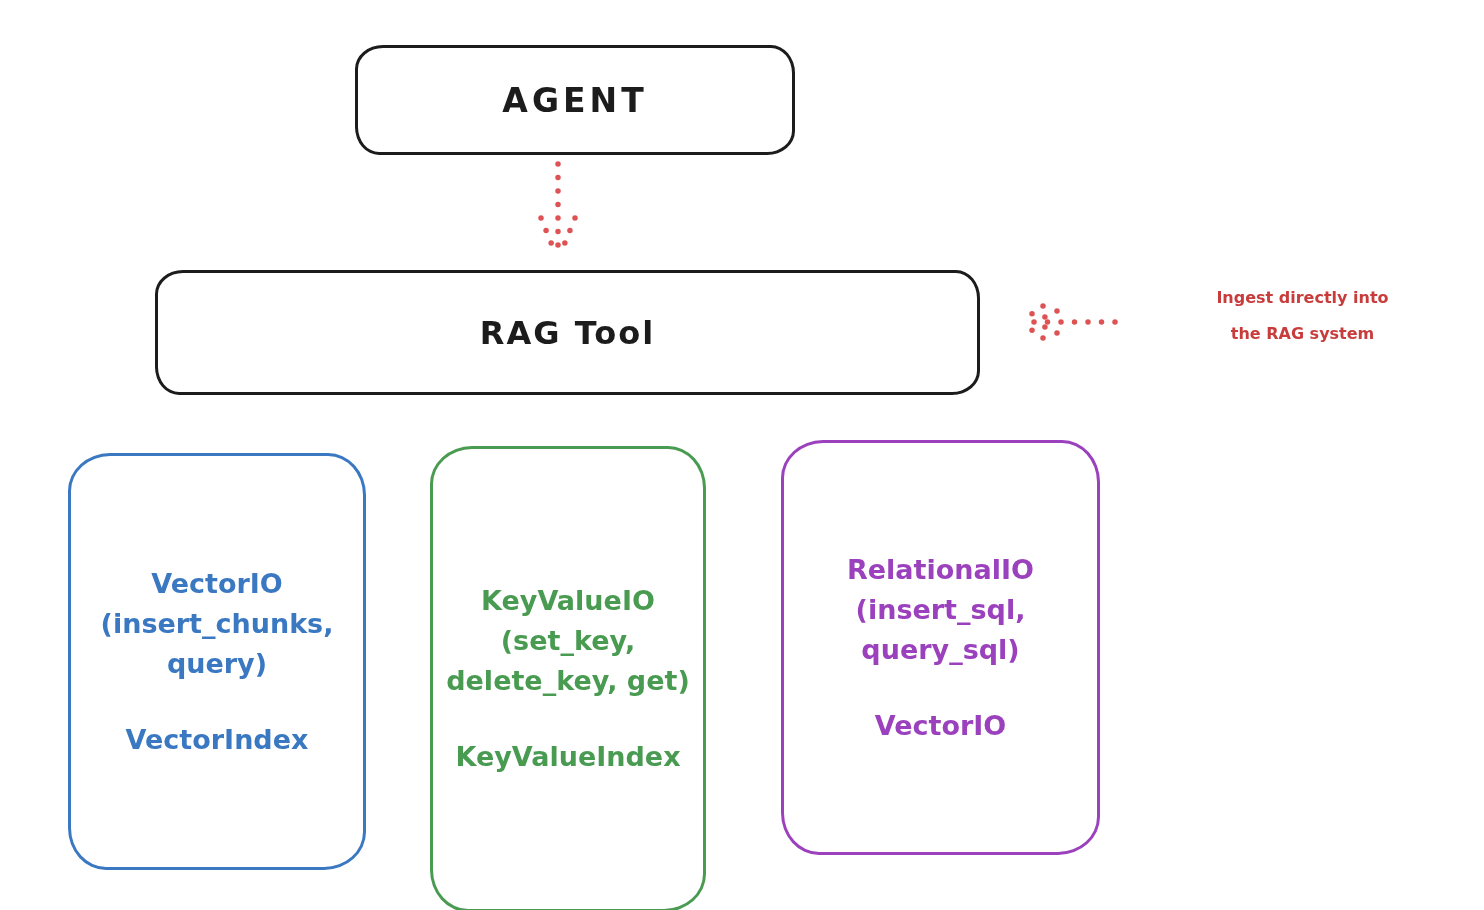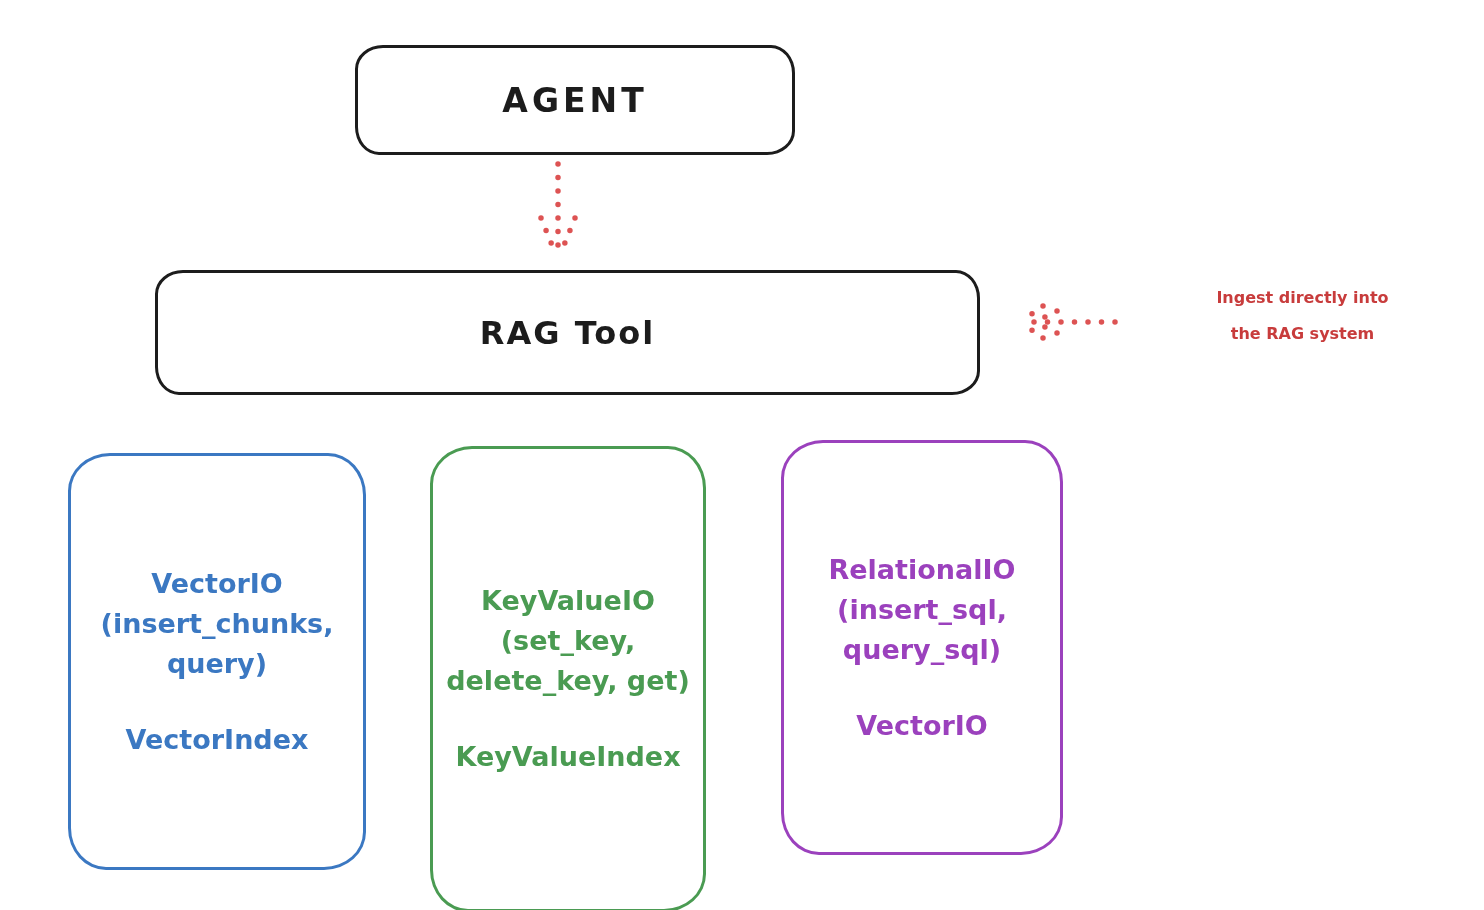--- a/index.html
+++ b/index.html
@@ -32,21 +32,21 @@
     color:var(--c);
     border-radius:42px 38px 42px 38px / 38px 42px 38px 42px;
     background:#ffffff;
     font-size:27px;font-weight:600;
     text-align:center;
   }
   .backend .m-line{line-height:40px;}
   .backend .index-line{margin-top:36px;line-height:40px;text-align:right;}
   .backend-vector{left:68px;top:453px;width:298px;height:417px;}
   .backend-keyvalue{left:430px;top:446px;width:276px;height:466px;}
-  .backend-relational{left:781px;top:440px;width:282px;height:415px;}
+  .backend-relational{left:781px;top:440px;width:319px;height:415px;}
   .arrow{position:absolute;color:var(--c);}
   .arrow-down{left:528px;top:158px;}
   .arrow-left{left:1015px;top:300px;}
   .annotation{
     position:absolute;
     left:1130px;top:280px;width:345px;
     color:var(--c);
     font-size:16px;font-weight:700;
     text-align:center;line-height:36px;
   }

